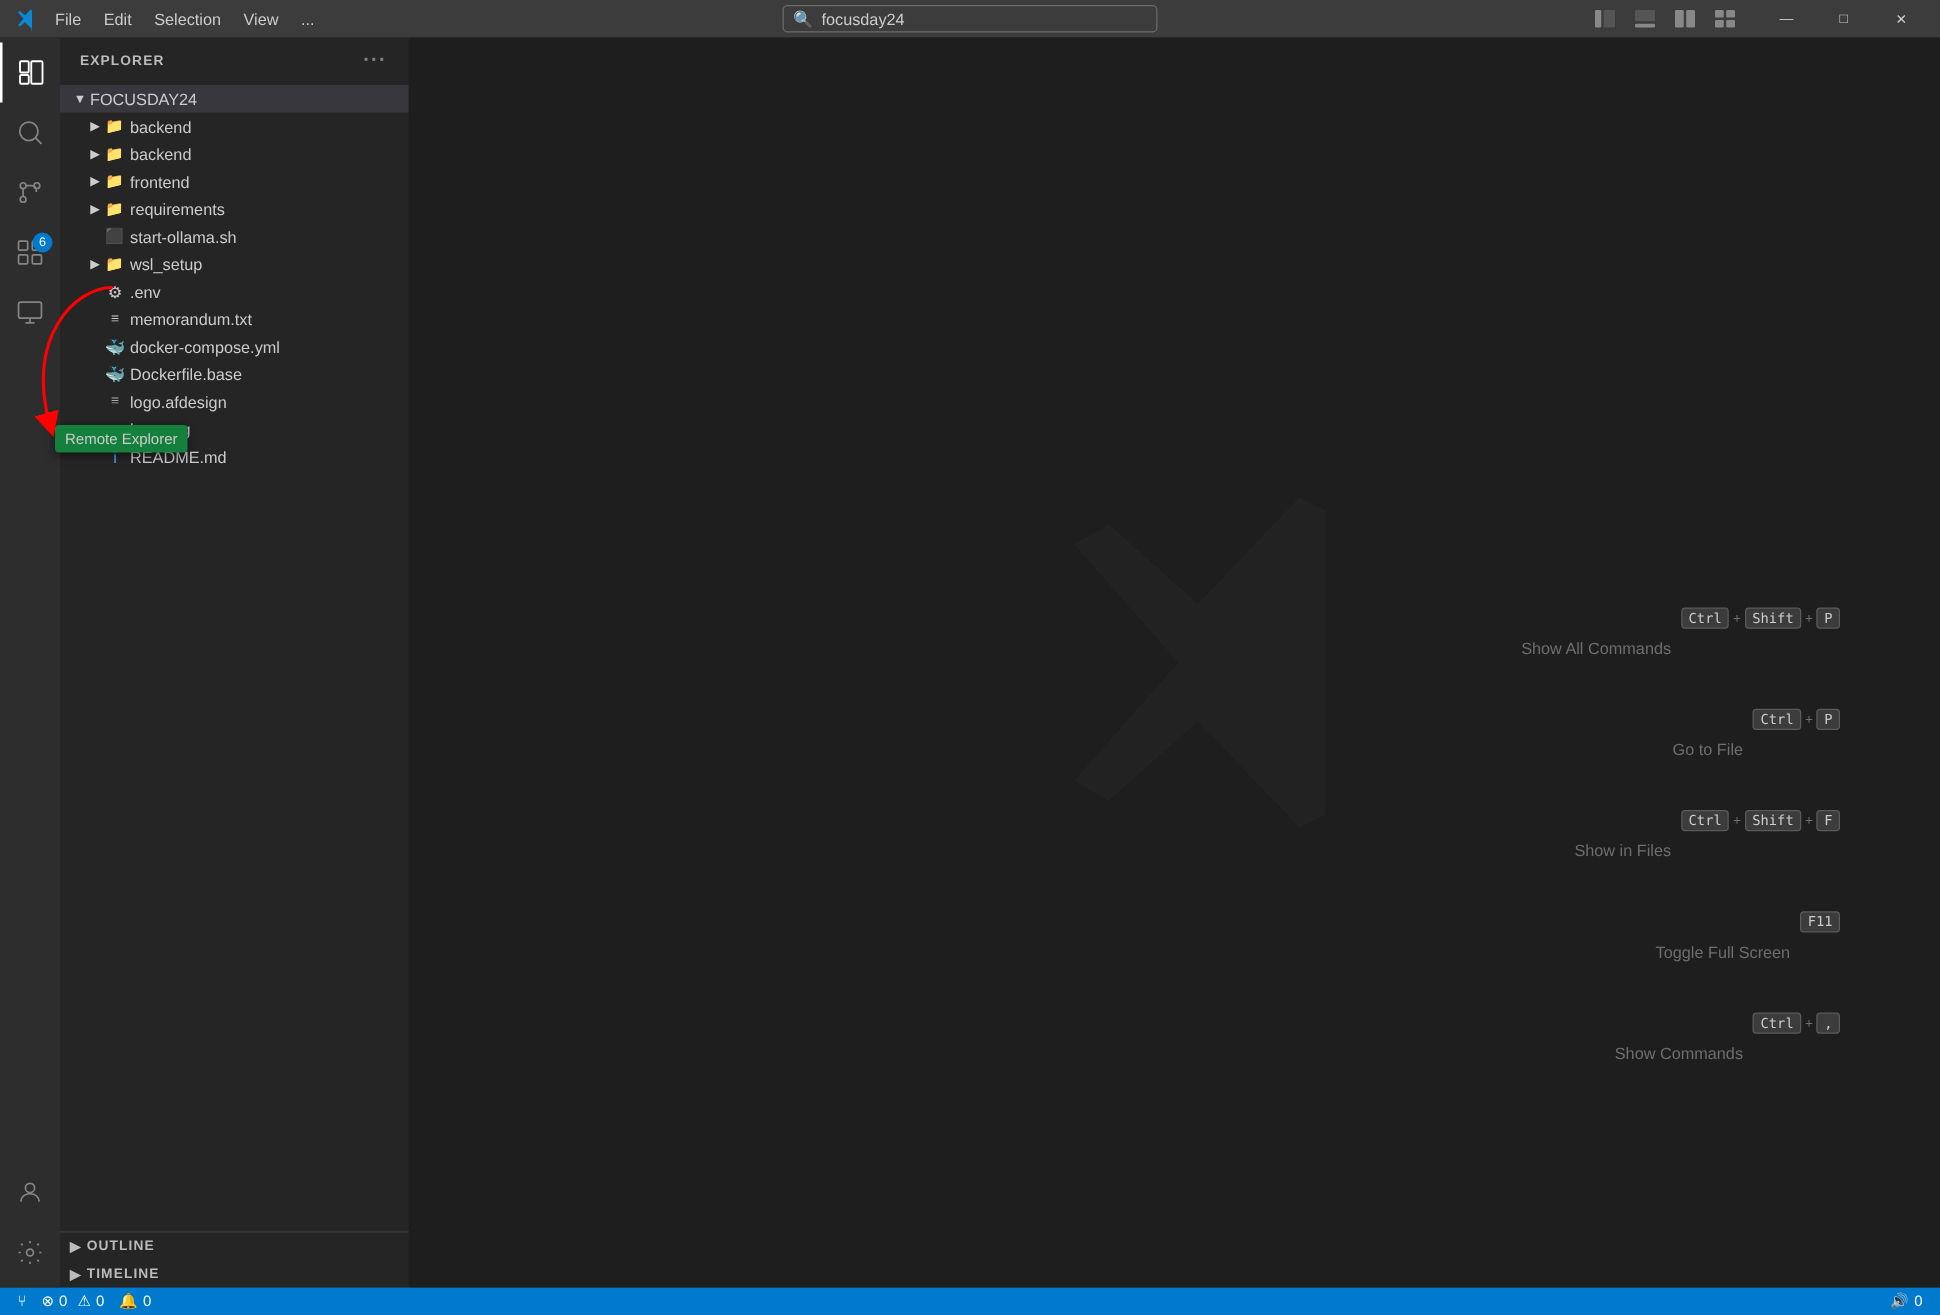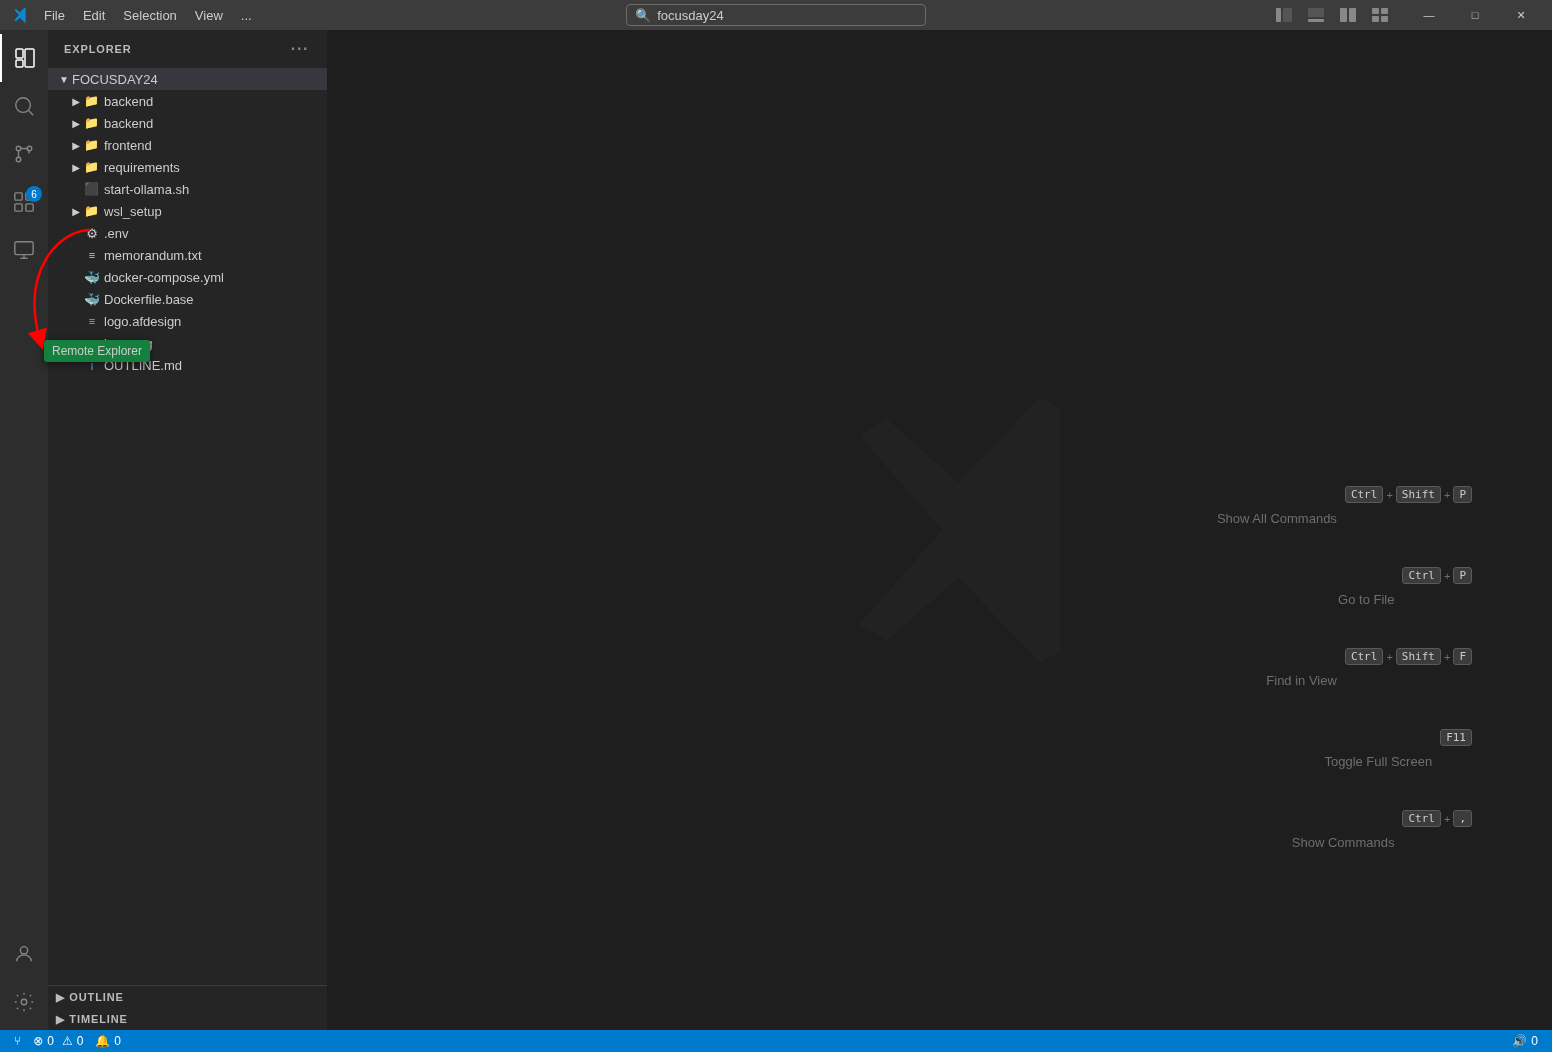--- a/index.html
+++ b/index.html
@@ -570,21 +570,21 @@
 
       <div class="tree-item indent-1">
         <span class="arrow" style="width:16px;"></span>
         <span class="file-icon" style="color:#e05d44;font-size:11px;">◈</span>
         <span class="label">logo.svg</span>
       </div>
 
       <div class="tree-item indent-1">
         <span class="arrow" style="width:16px;"></span>
         <span class="file-icon" style="color:#42a5f5;font-size:13px;">ℹ</span>
-        <span class="label">OUTLINE.md</span>
+        <span class="label">README.md</span>
       </div>
     </div>
 
     <div class="sidebar-bottom">
       <div class="sidebar-section-header">
         <span class="arrow" style="margin-right:4px;">▶</span>
         <span>OUTLINE</span>
       </div>
       <div class="sidebar-section-header">
         <span class="arrow" style="margin-right:4px;">▶</span>
@@ -616,21 +616,21 @@
       <div class="shortcut-row">
         <span class="shortcut-label">Go to File</span>
         <div class="kbd-group">
           <span class="kbd">Ctrl</span>
           <span class="kbd-plus">+</span>
           <span class="kbd">P</span>
         </div>
       </div>
 
       <div class="shortcut-row">
-        <span class="shortcut-label">Find in View</span>
+        <span class="shortcut-label">Show in Files</span>
         <div class="kbd-group">
           <span class="kbd">Ctrl</span>
           <span class="kbd-plus">+</span>
           <span class="kbd">Shift</span>
           <span class="kbd-plus">+</span>
           <span class="kbd">F</span>
         </div>
       </div>
 
       <div class="shortcut-row">

